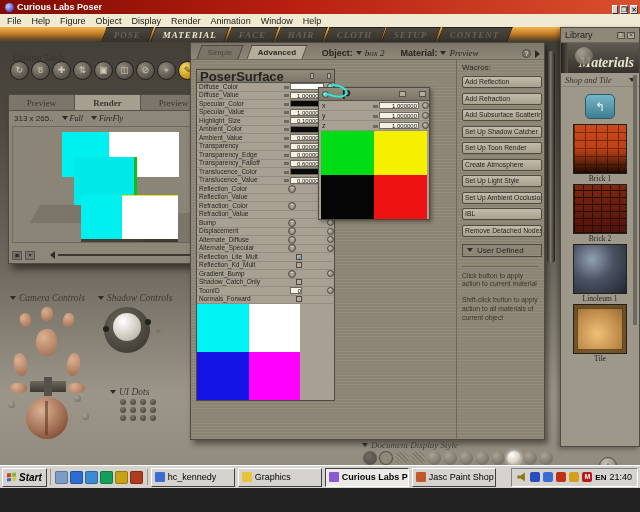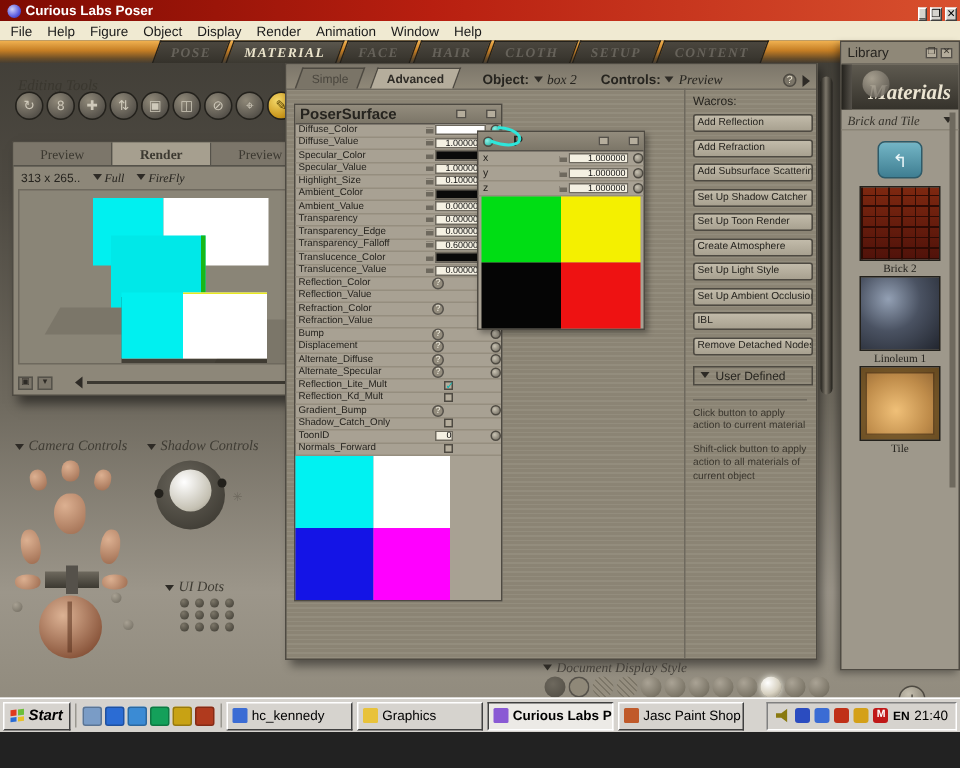--- a/index.html
+++ b/index.html
@@ -106,21 +106,21 @@
   .mat-meta .val{font-family:"Liberation Serif",serif;font-style:italic;}
   .mat-help{margin-left:auto;display:flex;align-items:center;gap:4px;padding:0 4px 1px 0;}
   .qcircle{width:9px;height:9px;border-radius:50%;background:#7a7467;border:1px solid #4e4a42;color:#ece5d2;
     font-size:7px;line-height:8px;text-align:center;box-sizing:border-box;}
   .rarrow{width:0;height:0;border-top:4px solid transparent;border-bottom:4px solid transparent;
     border-left:5px solid #2e2b26;}
   .surface-node{position:absolute;left:5px;top:26px;width:137px;background:#a8a193;border:1px solid #4e4a42;}
   .p-node{position:absolute;left:127px;top:44px;width:110px;background:#a8a193;border:1px solid #4e4a42;
     box-shadow:2px 2px 4px rgba(0,0,0,.35);}
   .node-header{height:12px;background:linear-gradient(180deg,#938c7d,#7c7668);display:flex;align-items:center;
-    font-size:10px;font-weight:bold;color:#26241f;padding:0 3px;border-bottom:1px solid #55514a;gap:13px;}
+    font-size:13px;font-weight:bold;color:#26241f;padding:0 3px;border-bottom:1px solid #55514a;gap:13px;}
   .nh-spacer{flex:1;}
   .nh-icon{width:7px;height:6px;background:#b5ad9c;border:1px solid #55514a;box-sizing:border-box;}
   .node-row{height:8.5px;display:flex;align-items:center;border-bottom:1px solid #958e7f;padding-left:2px;
     box-sizing:border-box;}
   .node-row .lbl{font-size:6.5px;color:#26241f;flex:1;white-space:nowrap;overflow:hidden;line-height:8px;}
   .anim-key{width:5px;height:4px;background:#6e695e;margin-right:1px;flex:none;
     box-shadow:inset 0 1px 0 #a8a193;}
   .valbox{width:34px;height:7px;background:#f4f0e2;border:1px solid #6e695e;font-size:6px;line-height:6px;
     text-align:right;color:#111;box-sizing:border-box;flex:none;padding-right:1px;}
   .swatch{width:34px;height:7px;border:1px solid #6e695e;box-sizing:border-box;flex:none;}
@@ -389,21 +389,21 @@
             <div class="mat-tab active">
               <span>Advanced</span>
             </div>
           </span>
         <span class="mat-meta">
           <b>Object:</b>
           <span class="tri"></span>
           <span class="val">box 2</span>
           </span>
         <span class="mat-meta">
-          <b>Controls:</b>
+          <b>Material:</b>
           <span class="tri"></span>
           <span class="val">Preview</span>
           </span>
         <span class="mat-help">
           <span class="qcircle">?</span>
           <span class="rarrow"></span>
         </span>
       </div>
 
       <div class="surface-node">
@@ -632,26 +632,30 @@
         <span class="nh-spacer"></span>
         <span class="lib-winicon">❐</span>
         <span class="lib-winicon">✕</span>
       </div>
       <div class="lib-header">
         <span class="lib-spine"></span>
         <span class="lib-logo"></span>
         <span class="txt">Materials</span>
       </div>
       <div class="lib-cat">
-        <span>Brick and Tile</span>
+        <span>Shop and Tile</span>
         <span class="nh-spacer"></span>
         <span class="tri"></span>
       </div>
       <button class="folder-btn">↰</button>
       <div id="libItems">
+          <div class="lib-item">
+            <div class="thumb brick1"></div>
+            <div class="lib-name">Brick 1</div>
+          </div>
           <div class="lib-item">
             <div class="thumb brick2"></div>
             <div class="lib-name">Brick 2</div>
           </div>
           <div class="lib-item">
             <div class="thumb lino"></div>
             <div class="lib-name">Linoleum 1</div>
           </div>
           <div class="lib-item">
             <div class="thumb tile"></div>

